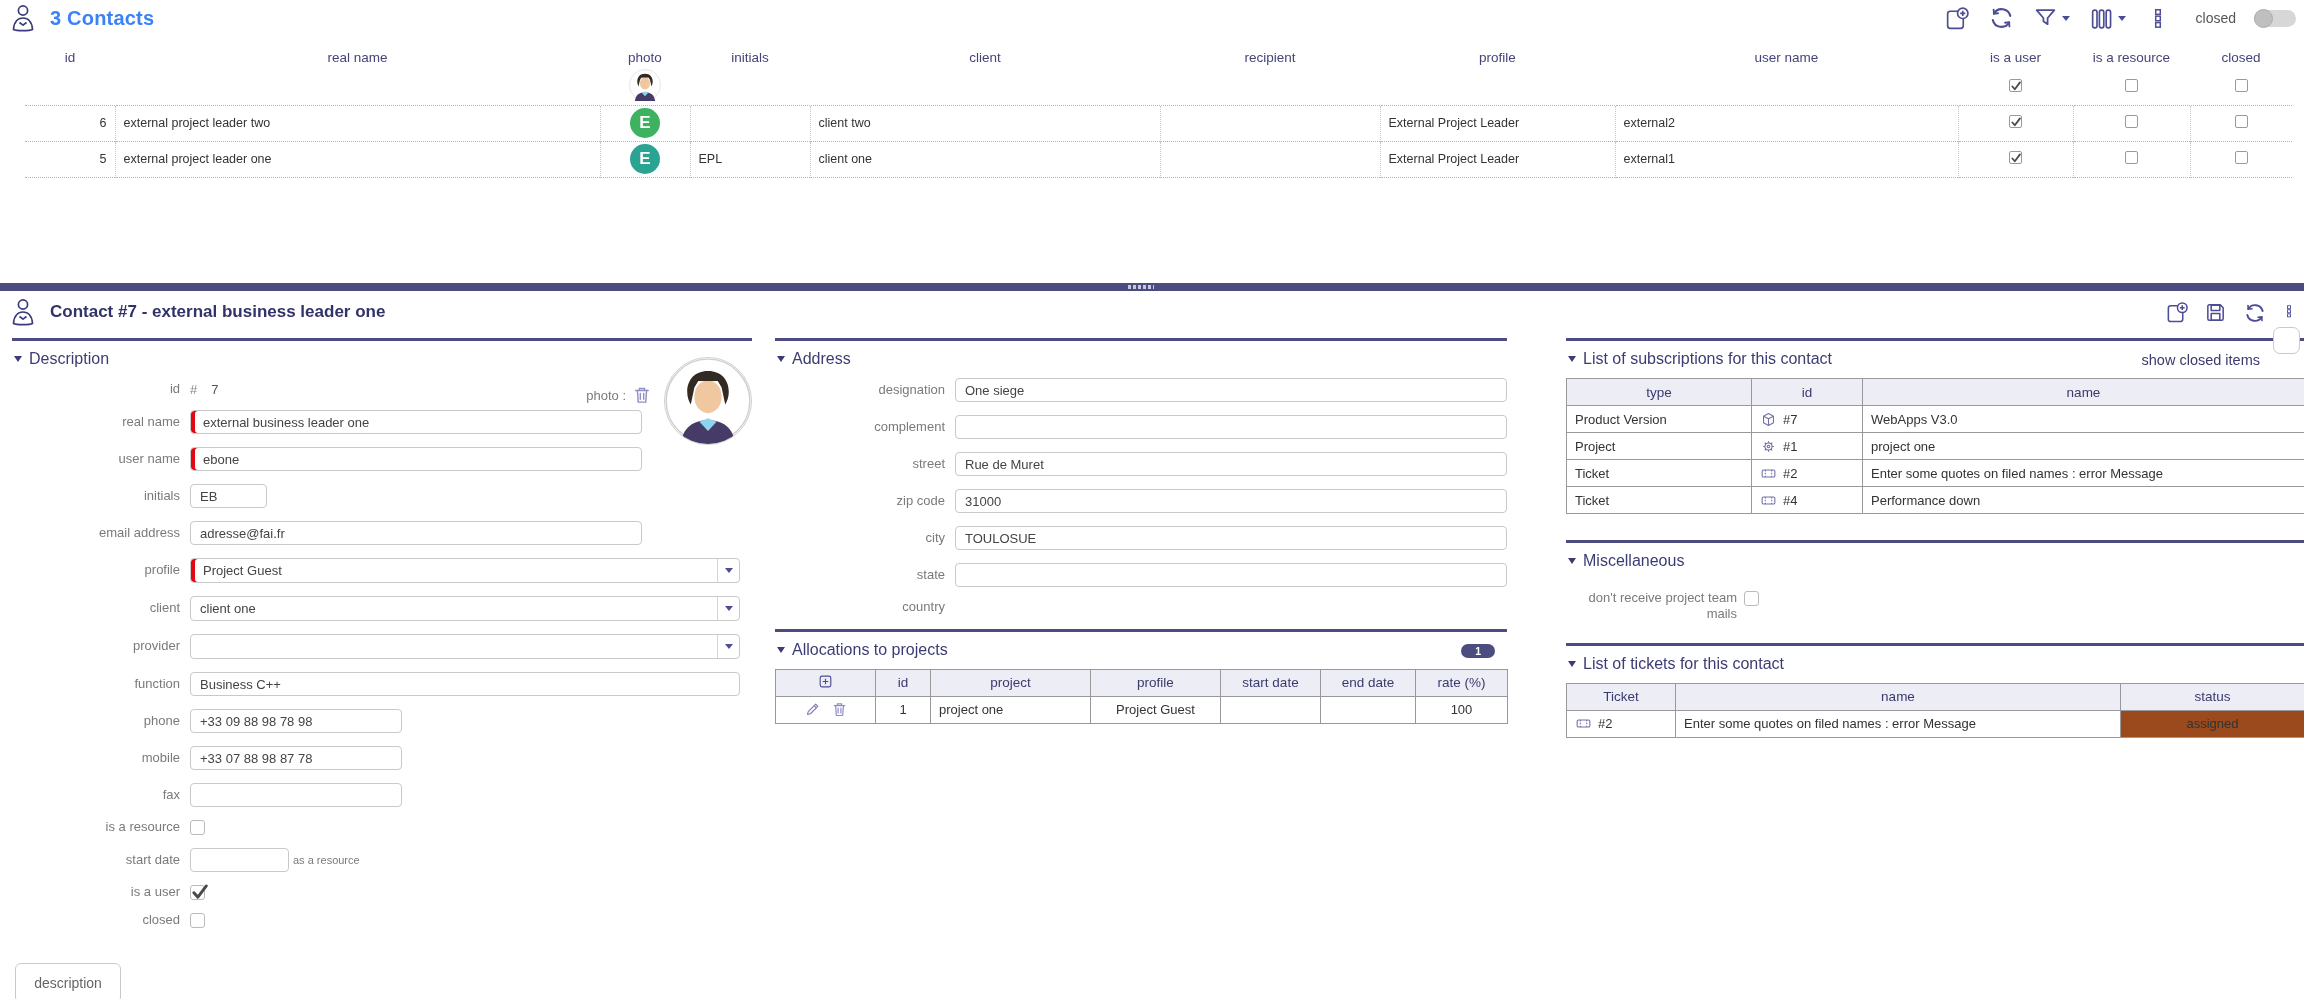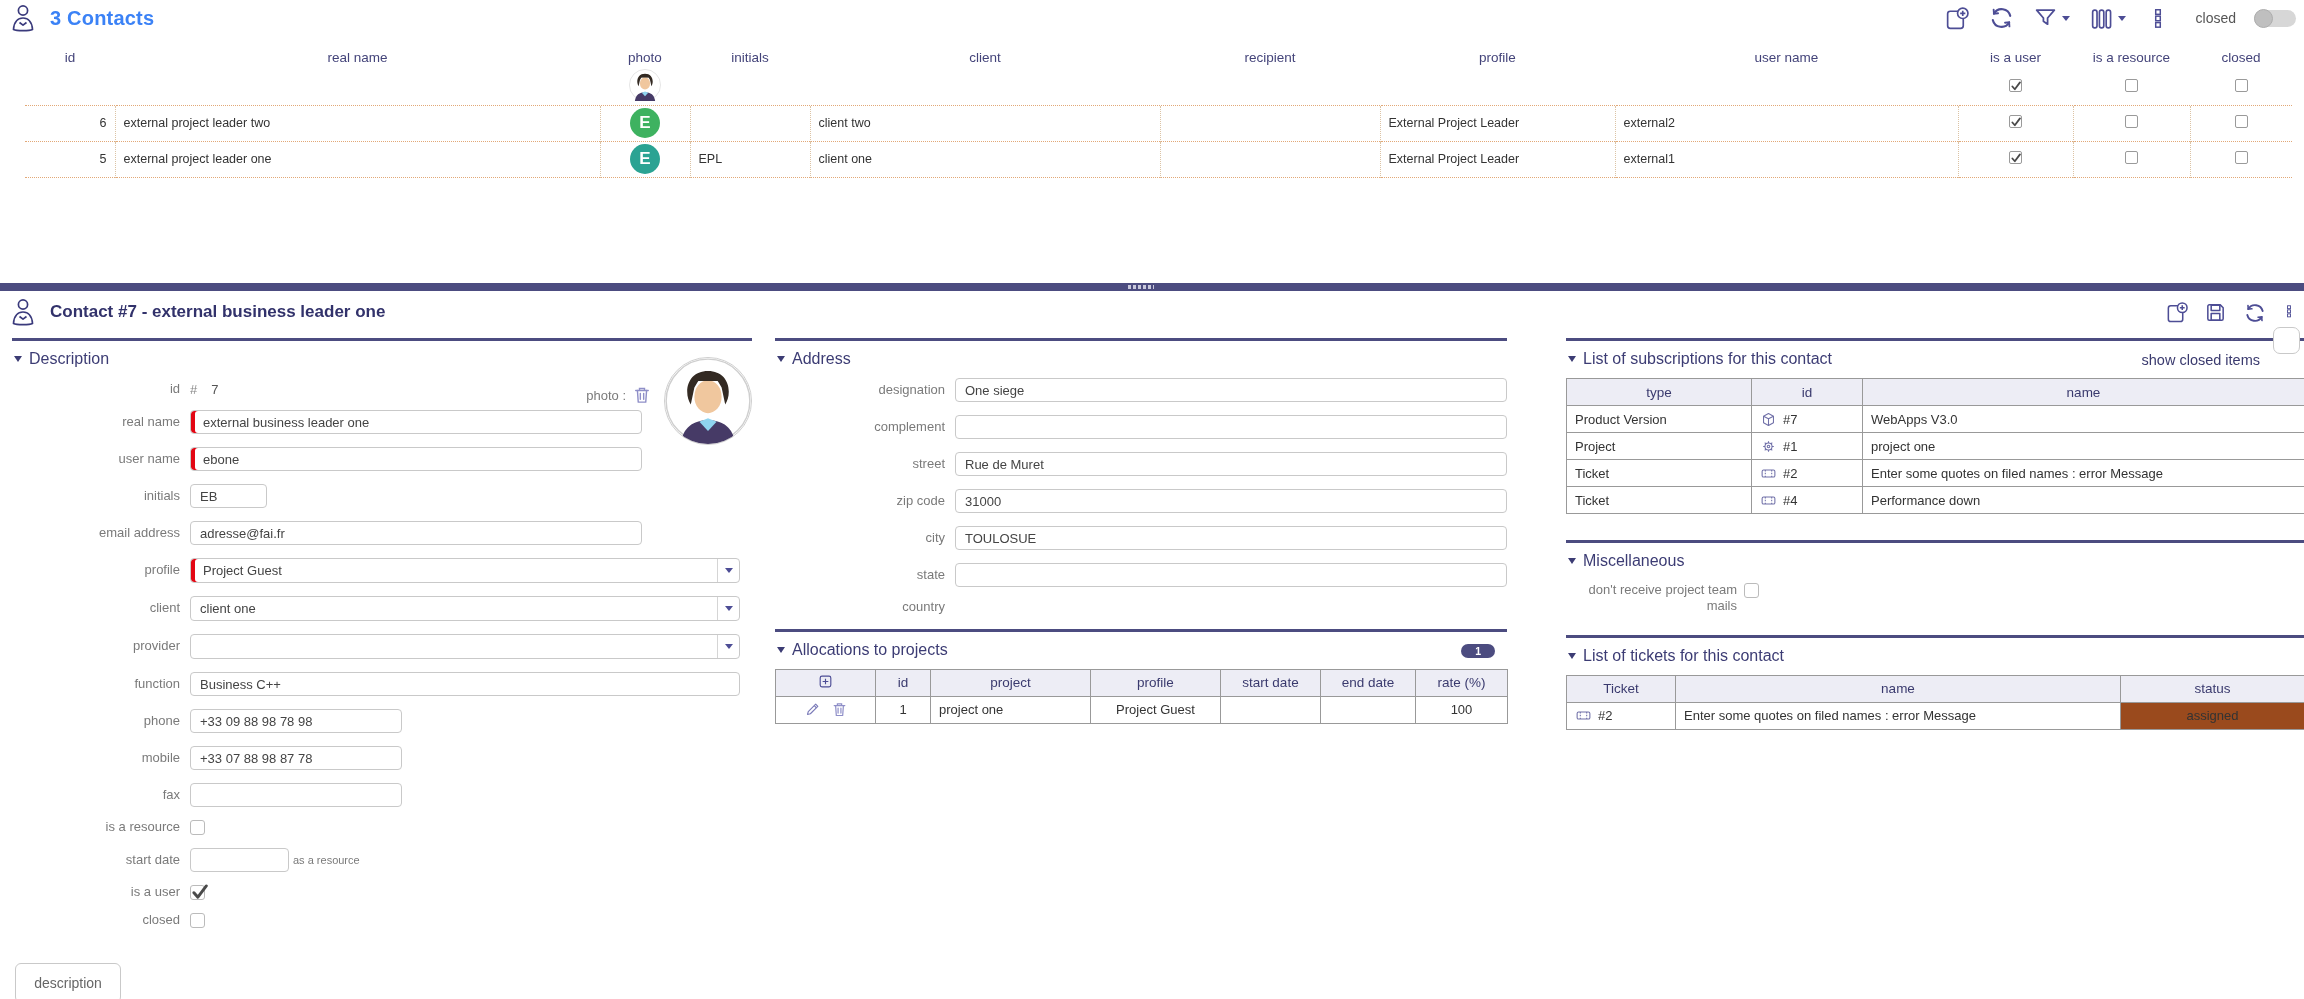--- a/index.html
+++ b/index.html
@@ -630,21 +630,21 @@
           </tr>
         </tbody>
       </table>
     </div>
 
     <div class="section" style="margin-top:26px">
       <div class="section-title">
         <span class="tri"></span>
         <span>Miscellaneous</span>
       </div>
-      <div class="misc-row" style="margin-top:2px;margin-bottom:16px">
+      <div class="misc-row" style="margin-top:10px;margin-bottom:16px">
         <span class="mlabel">
           <span>don't receive project team</span><br>
           <span>mails</span>
         </span>
         <span class="checkbox" style="margin-top:1px"></span>
       </div>
     </div>
 
     <div class="section" style="margin-top:20px">
       <div class="section-title">

